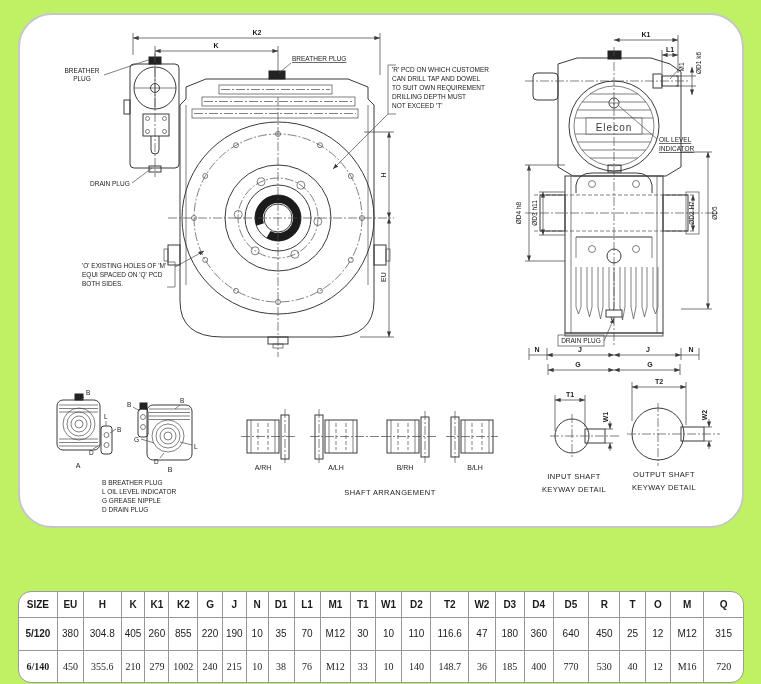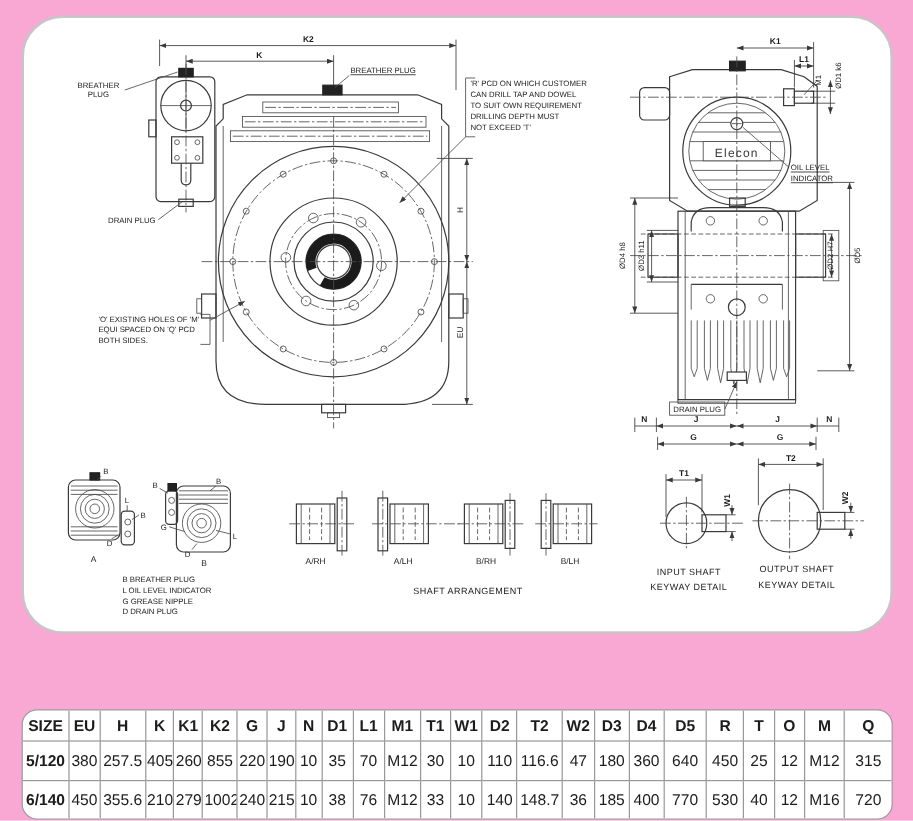--- a/index.html
+++ b/index.html
@@ -1,35 +1,35 @@
 <!DOCTYPE html>
 <html><head>
 <meta charset="utf-8">
 <style>
   html,body{margin:0;padding:0;background:#fff;}
-  #page{position:relative;width:761px;height:684px;background:#f9a8d4;overflow:hidden;
+  #page{position:relative;width:761px;height:684px;background:#bef264;overflow:hidden;
         font-family:"Liberation Sans", sans-serif;color:#1c1c1c;}
   #drawing-panel{position:absolute;left:18px;top:13px;width:722px;height:511px;
         border:2px solid #c6c6c6;border-radius:34px;background:#fff;}
   #drawing-svg{position:absolute;left:0;top:0;}
   
   #table-panel{position:absolute;left:18px;top:591px;width:724px;height:90px;
         border:1.5px solid #9a9a9a;border-radius:13px;overflow:hidden;background:#fff;}
   #dim-table{width:100%;height:100%;border-collapse:collapse;table-layout:fixed;
-        font-size:13px;color:#1c1c1c;}
+        font-size:10px;color:#1c1c1c;}
   #dim-table th,#dim-table td{border:1px solid #979797;text-align:center;vertical-align:middle;
         padding:0 1px;overflow:hidden;}
   #dim-table th{font-weight:bold;height:25px;}
   #dim-table td{font-weight:normal;height:31px;}
   #dim-table td.rowhead{font-weight:bold;}
   
   #dim-table tr th:first-child,#dim-table tr td:first-child{border-left:none;}
   #dim-table tr th:last-child,#dim-table tr td:last-child{border-right:none;}
   #dim-table thead th{border-top:none;}
-  #dim-table tbody tr:last-child td{border-bottom:none;}
+  #dim-table tbody tr:last-child td{border-bottom:none;font-family:Liberation Serif, serif;}
   text{fill:#1a1a1a;font-family:"Liberation Sans", sans-serif;}
   .lbl{font-size:7px;}
   .sm{font-size:6.5px;}
   .ttl{font-size:7.5px;letter-spacing:.4px;}
   .brand{font-size:10px;letter-spacing:1px;fill:#3a3a3a;}
   .ln{stroke:#3a3a3a;stroke-width:1;fill:none;}
   .thin{stroke:#4a4a4a;stroke-width:.7;fill:none;}
   .cl{stroke:#4a4a4a;stroke-width:.7;fill:none;stroke-dasharray:9 2 2 2;}
   .hid{stroke:#4a4a4a;stroke-width:.7;fill:none;stroke-dasharray:4 2;}
   .dim{stroke:#3a3a3a;stroke-width:.7;fill:none;}
@@ -521,21 +521,21 @@
             <th>T</th>
             <th>O</th>
             <th>M</th>
             <th>Q</th>
           </tr>
       </thead>
       <tbody>
           <tr>
             <td class="rowhead">5/120</td>
             <td>380</td>
-            <td>257.5</td>
+            <td>304.8</td>
             <td>405</td>
             <td>260</td>
             <td>855</td>
             <td>220</td>
             <td>190</td>
             <td>10</td>
             <td>35</td>
             <td>70</td>
             <td>M12</td>
             <td>30</td>

